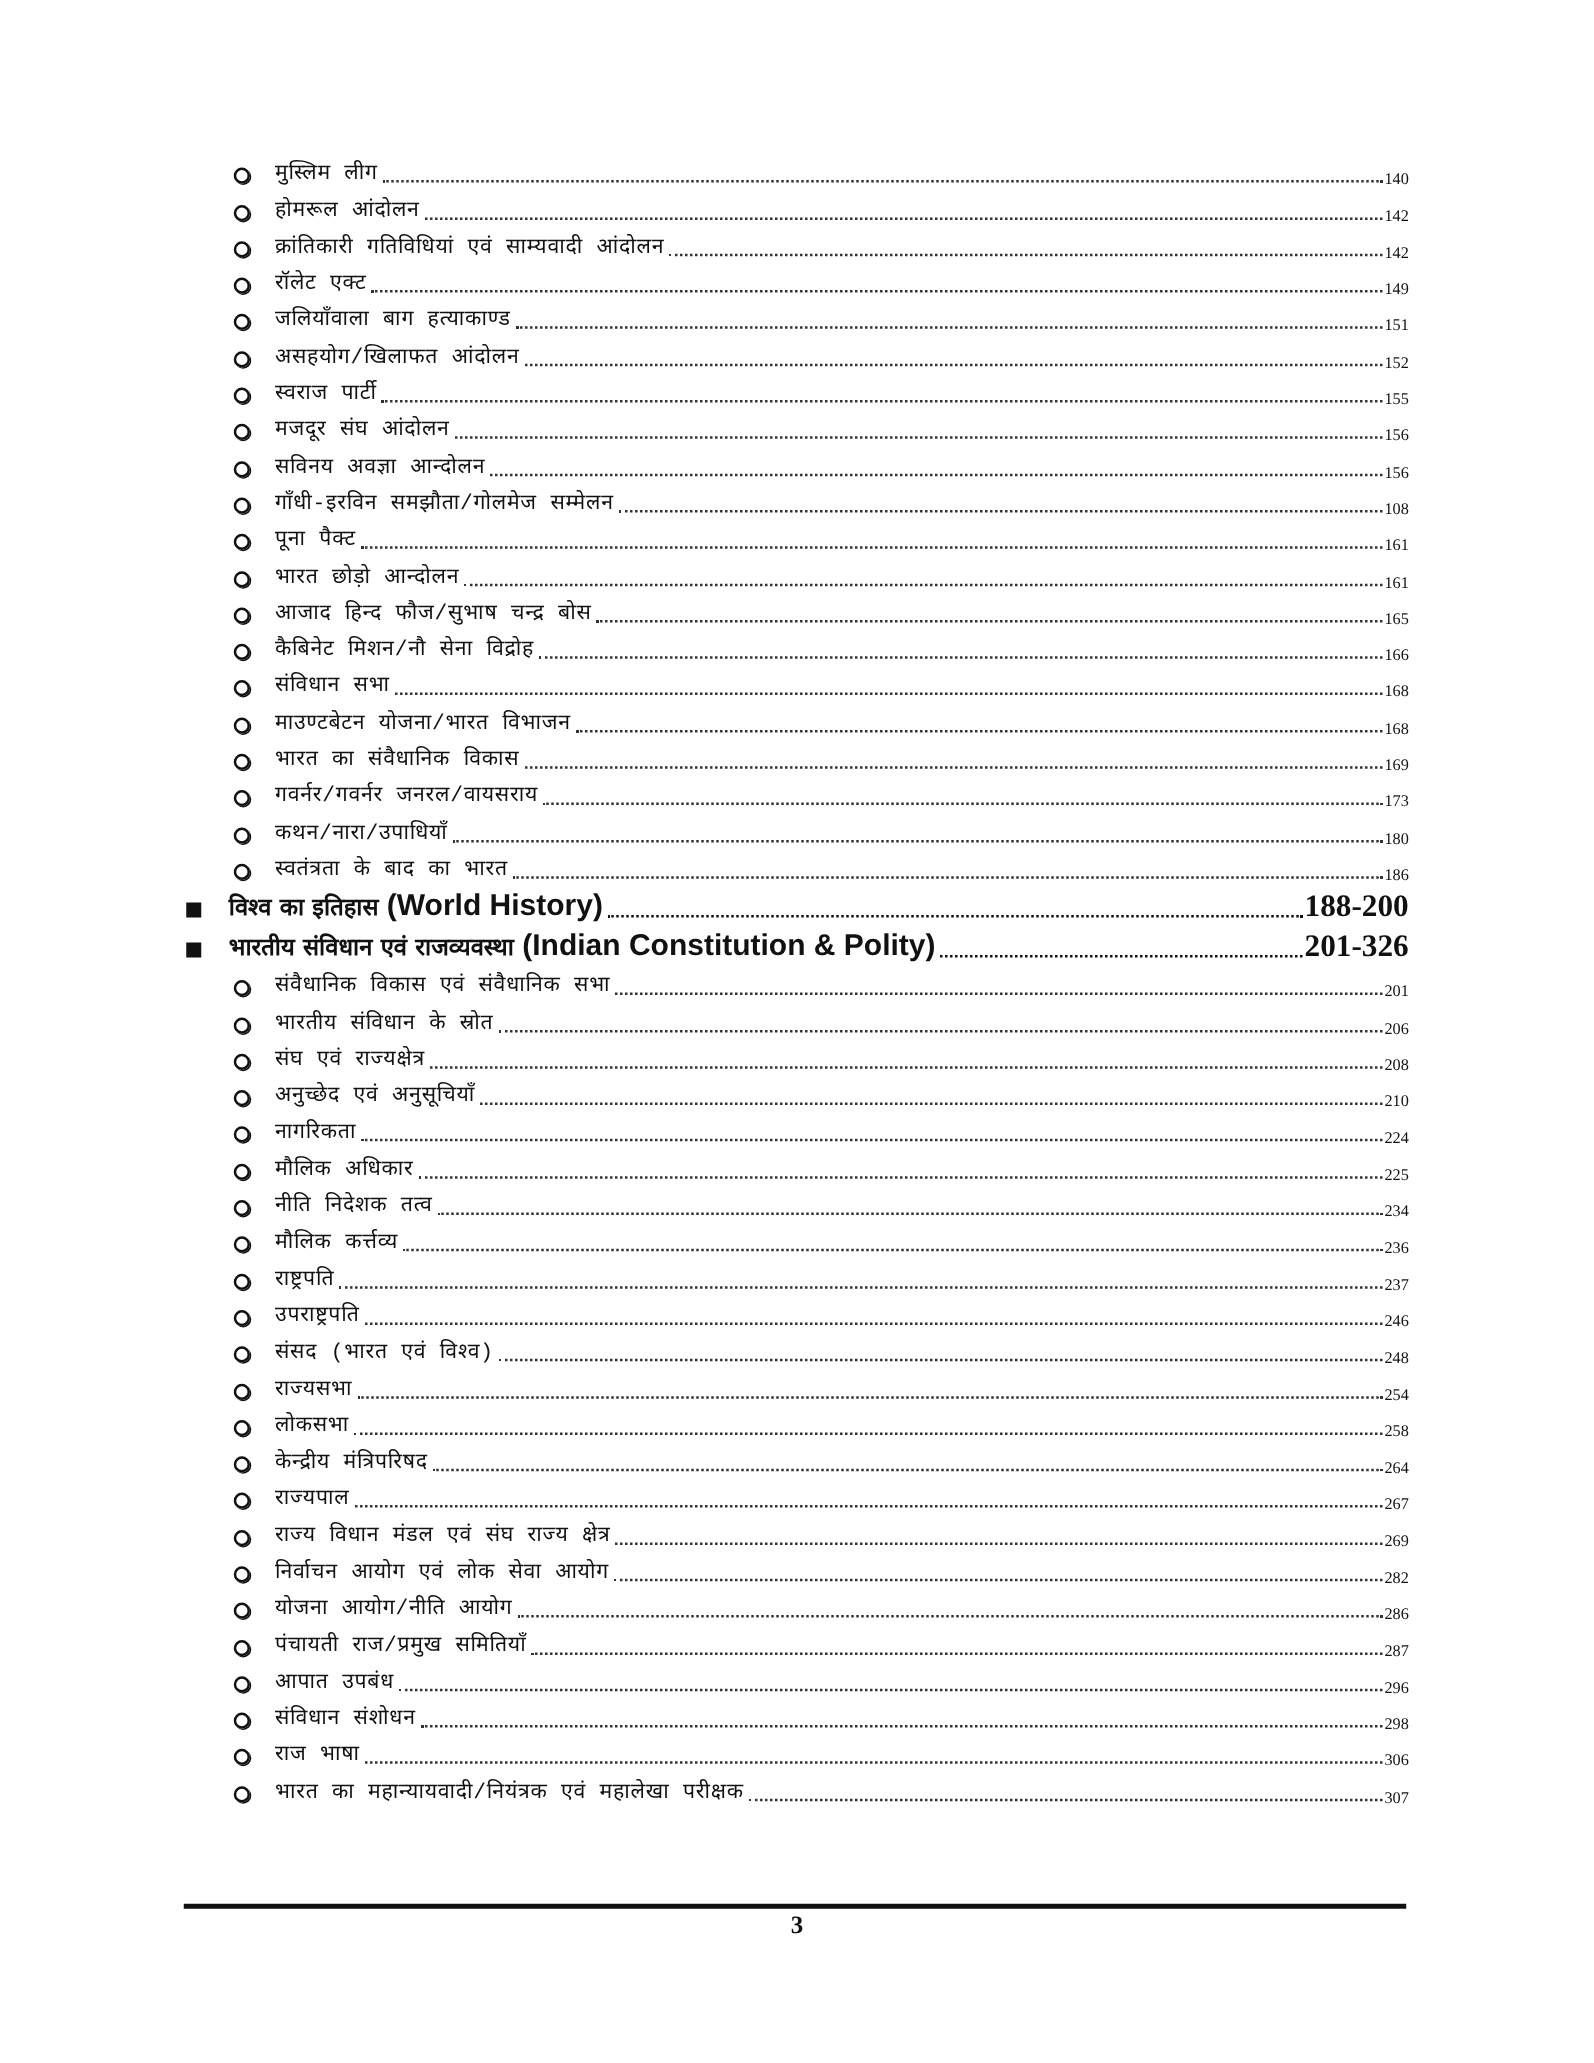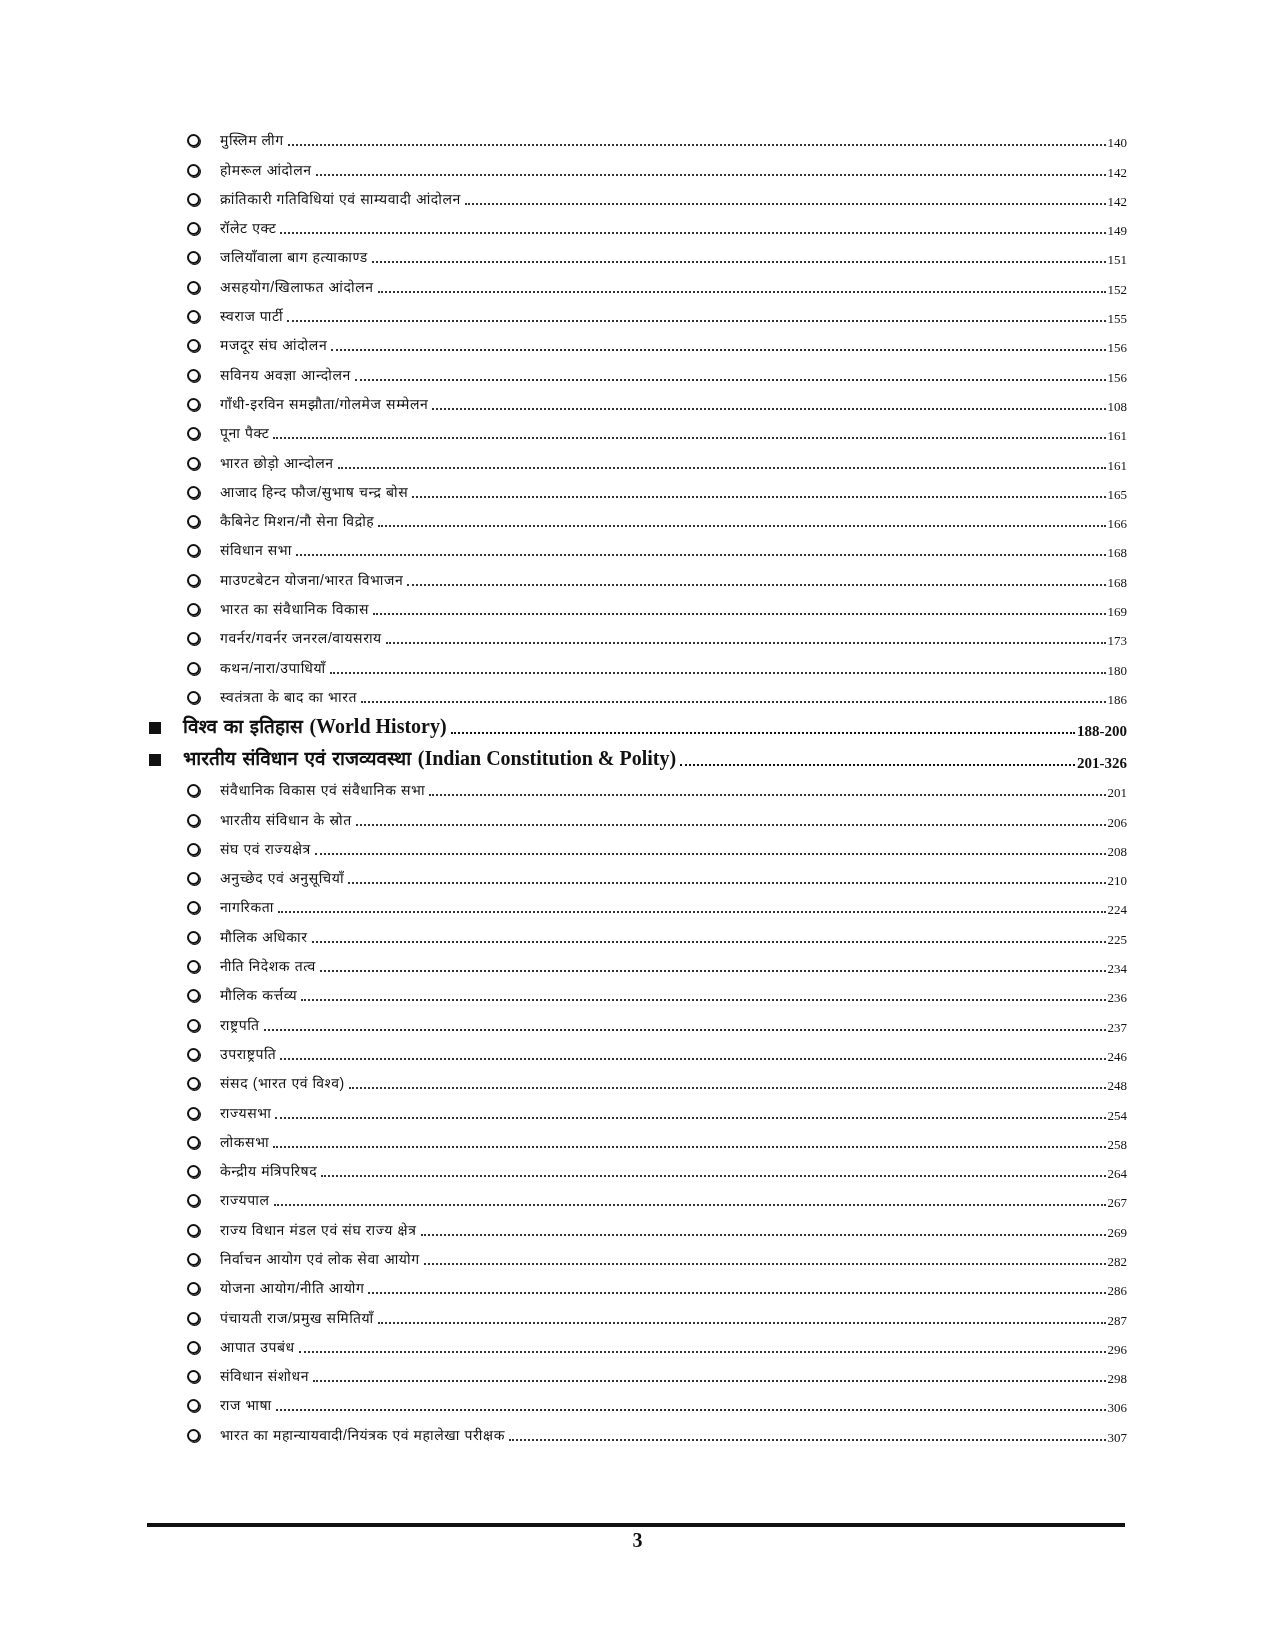--- a/index.html
+++ b/index.html
@@ -16,41 +16,41 @@
     .bullet-circle {
       display: inline-block; width: 13px; height: 13px; border: 2.6px solid #111;
       border-radius: 50%; box-sizing: border-box; margin-right: 20px; margin-bottom: 7px;
       flex: 0 0 auto; box-shadow: 1px 1px 0 #111;
     }
     .bullet-square {
       display: inline-block; width: 12px; height: 12px; background: #111;
       margin-right: 22px; margin-left: 2px; margin-bottom: 9px; flex: 0 0 auto;
     }
     .title {
-      font-family: Liberation Sans, sans-serif; font-size: 14px; letter-spacing: 0.6px;
+      font-family: Liberation Mono, monospace; font-size: 17px; letter-spacing: 0.6px;
       font-weight: normal; flex: 0 0 auto; padding-bottom: 5px;
     }
     .row.section { height: 32px; }
     .row.section .title {
       font-family: "DejaVu Sans", sans-serif; font-weight: bold; font-size: 19px;
       letter-spacing: 0; padding-bottom: 4px;
     }
     .row.section .title .en {
-      font-family: Liberation Serif, serif; font-weight: bold; font-size: 20px;
+      font-family: Liberation Sans, sans-serif; font-weight: bold; font-size: 24px;
     }
     .leader {
       flex: 1 1 auto; overflow: hidden; margin: 0 2px 8px 4px;
       border-bottom: 2px dotted #333; height: 0;
     }
     .row.section .leader { border-bottom: 2.5px dotted #111; margin-bottom: 9px; }
     .page {
       font-family: "Liberation Serif", serif; font-size: 13px; flex: 0 0 auto;
       padding-bottom: 3px;
     }
-    .row.section .page { font-weight: bold; font-size: 15px; }
+    .row.section .page { font-weight: bold; font-size: 25px; }
     #footer-rule {
       position: absolute; left: 147px; top: 1523px; width: 978px; height: 4px; background: #111;
     }
     #page-number {
       position: absolute; left: 0; width: 1275px; top: 1529px; text-align: center;
       font-family: "Liberation Serif", serif; font-weight: bold; font-size: 20px;
     }
   </style>
 </head>
 <body>

